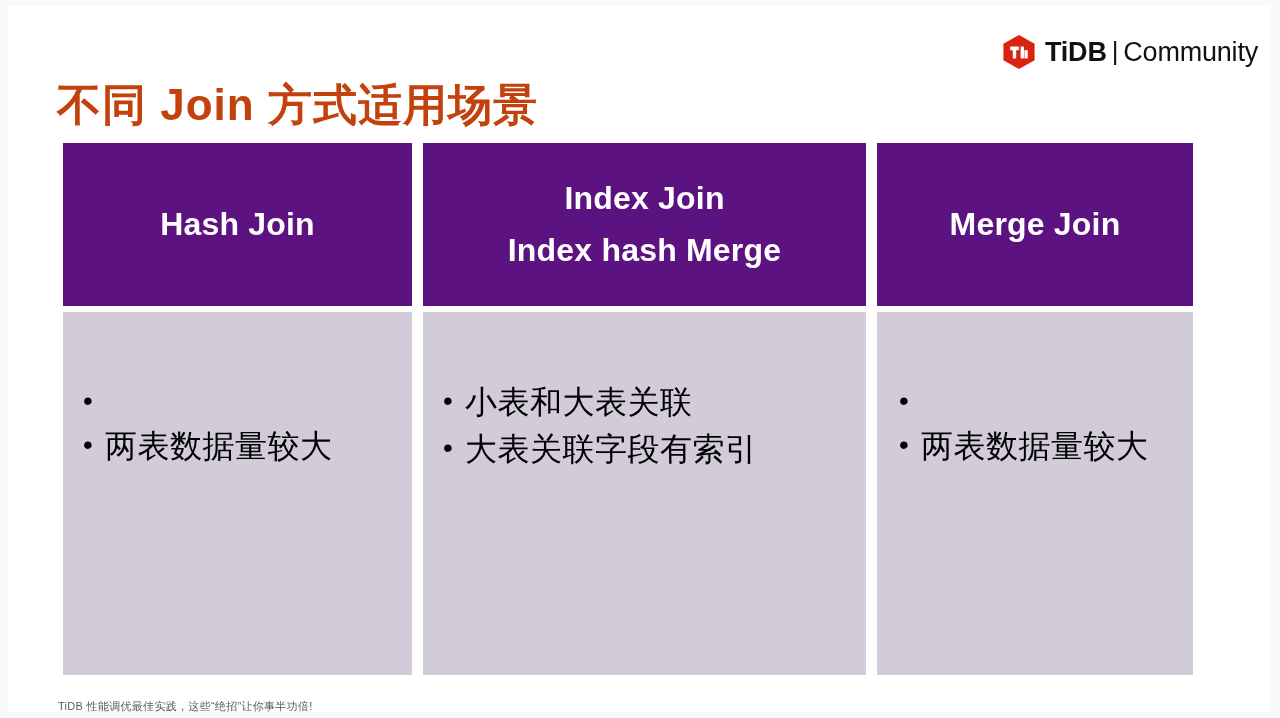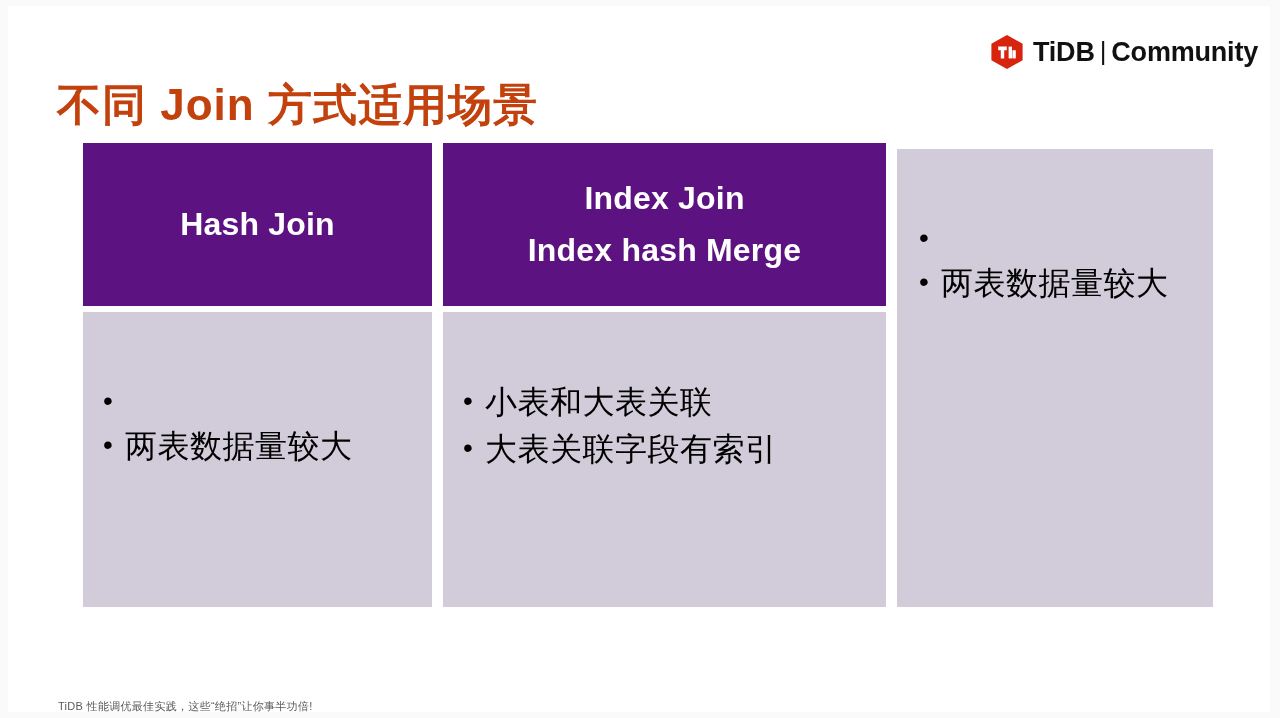--- a/index.html
+++ b/index.html
@@ -75,21 +75,21 @@
     color: #111111;
   }
   .brand-sep {
     color: #111111;
     font-weight: 300;
     font-size: 26px;
     position: relative;
     top: -1px;
   }
   .brand-community {
-    font-weight: bold;
+    font-weight: normal;
     color: #111111;
   }
 
   .page-title {
     position: absolute;
     left: 57px;
     top: 50px;
     font-size: 44px;
     color: #c2410c;
     letter-spacing: 1px;
@@ -99,24 +99,23 @@
   .page-title .strong {
     font-weight: bold;
   }
 
   
   .cards {
     position: absolute;
     left: 63px;
     top: 143px;
     width: 1130px;
-    height: 464px;
+    height: 532px;
     display: flex;
     gap: 11px;
-    margin-left: 20px;
   }
   .card {
     display: flex;
     flex-direction: column;
     height: 100%;
   }
   .card.col-1 { width: 349px; }
   .card.col-2 { width: 443px; }
   .card.col-3 { width: 316px; }
 
@@ -245,20 +244,23 @@
           </li>
           <li class="bullet-item">
             <span class="bullet-dot">•</span>
             <span class="bullet-text">大表关联字段有索引</span>
           </li>
         </ul>
       </div>
     </div>
 
     <div class="card col-3">
+      <div class="card-head">
+        <div class="card-head-line">Merge Join</div>
+      </div>
       <div class="card-body">
         <ul class="bullet-list">
           <li class="bullet-item">
             <span class="bullet-dot">•</span>
           </li>
           <li class="bullet-item">
             <span class="bullet-dot">•</span>
             <span class="bullet-text">两表数据量较大</span>
           </li>
         </ul>

